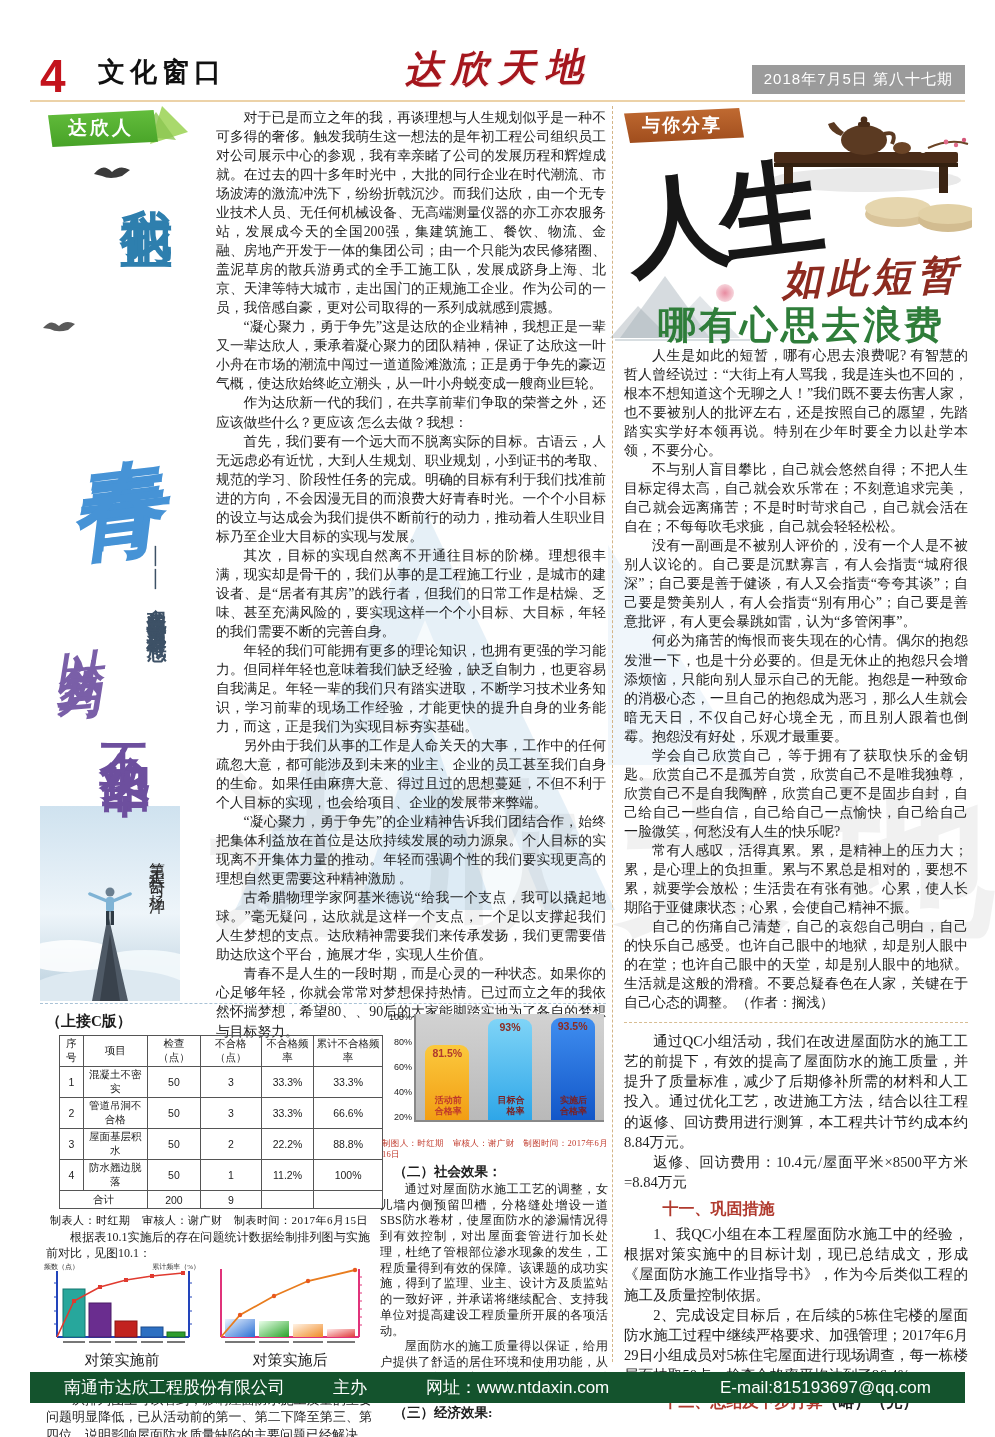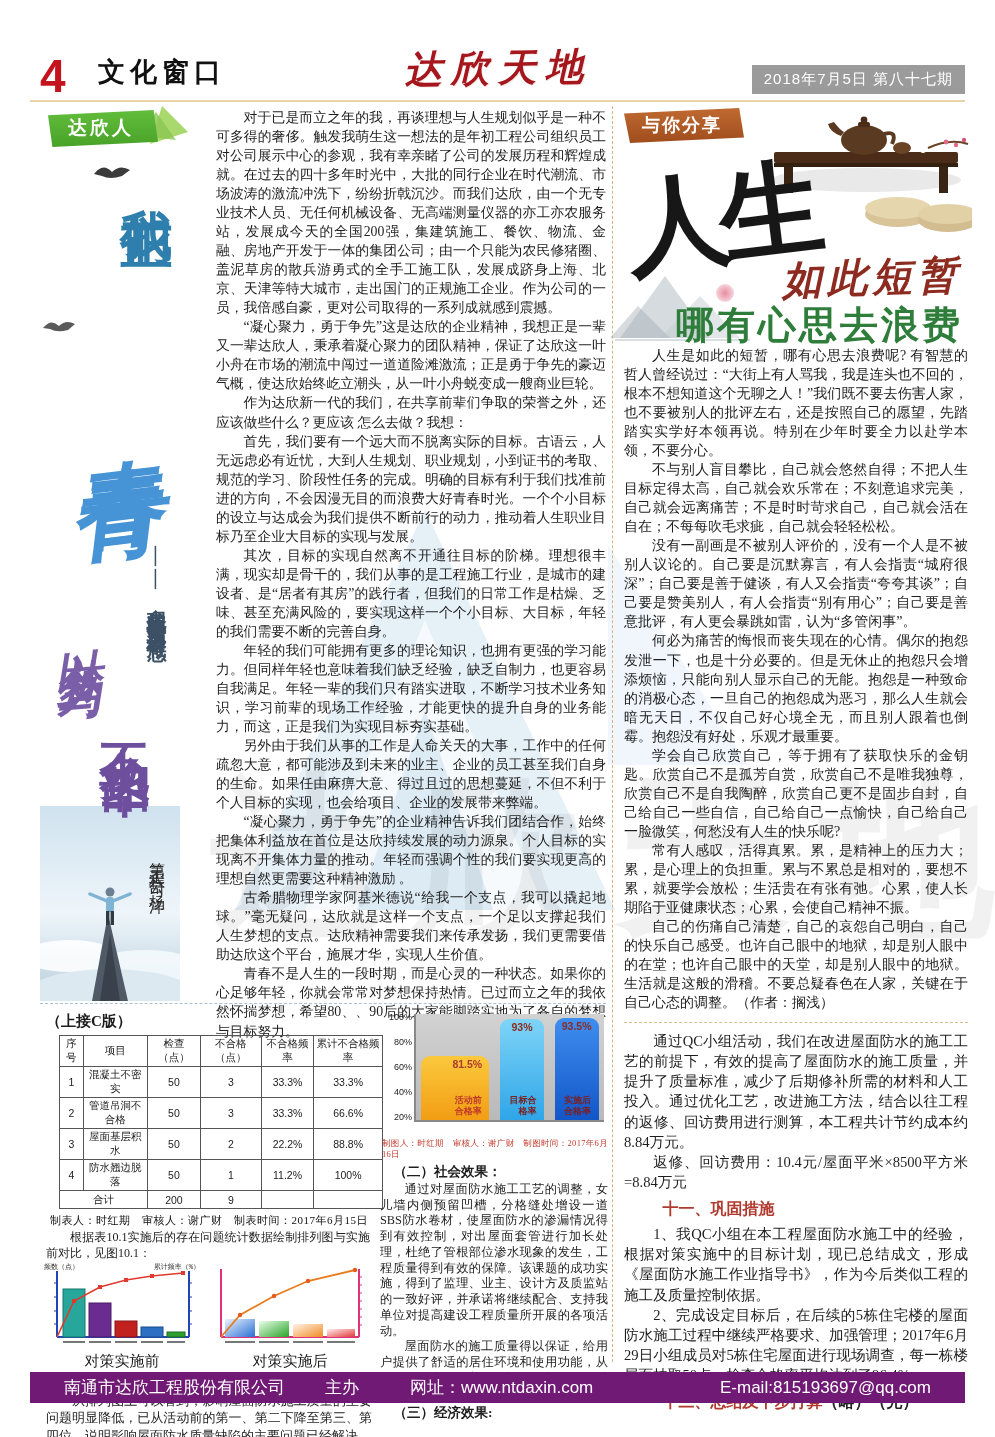--- a/index.html
+++ b/index.html
@@ -49,42 +49,42 @@
   
   .badge-brown{position:absolute;top:0;left:0;padding:5px 22px 6px 18px;
                background:linear-gradient(180deg,#c06a31,#a04d1d);color:#fff;
                font:bold 18px "Liberation Sans",sans-serif;letter-spacing:2px;
                clip-path:polygon(0 16%,96% 0,100% 84%,5% 100%);z-index:3;}
   .title-art{position:relative;height:232px;}
   .ta-black{position:absolute;left:2px;top:68px;font-size:104px;font-weight:bold;color:#171717;
             letter-spacing:-10px;transform:rotate(-7deg);line-height:.8;z-index:2;}
   .ta-red{position:absolute;left:158px;top:142px;font-size:40px;font-weight:bold;font-style:italic;
           color:#8d2b20;letter-spacing:5px;transform:rotate(-2deg);z-index:2;white-space:nowrap;}
-  .ta-green{position:absolute;left:52px;top:192px;font-size:38px;font-weight:bold;color:#2f7d3a;
+  .ta-green{position:absolute;left:34px;top:192px;font-size:38px;font-weight:bold;color:#2f7d3a;
             letter-spacing:3px;z-index:2;white-space:nowrap;}
   .tea-art{position:absolute;right:-4px;top:-6px;z-index:1;}
   .ink-art{position:absolute;left:-14px;top:150px;z-index:0;opacity:.75;}
   .sun-dot{position:absolute;left:92px;top:176px;width:18px;height:18px;border-radius:50%;
            background:radial-gradient(circle,#e88ba0,#f6d4db 70%,transparent);z-index:1;}
   .right-text{margin-top:6px;font-size:14px;line-height:1.36;text-align:justify;}
   .right-text p{margin:0;text-indent:2em;}
   .h-div-right{border-top:1px dashed #d8bd92;margin:10px 0 8px;}
   .qc-right{font-size:14.6px;line-height:1.38;text-align:justify;}
   .qc-right p{margin:0;text-indent:2em;}
   .red-head{color:#b03a2e;font-weight:bold;font-size:16px;margin:6px 0 4px;text-indent:2.4em;}
   .red-head .suffix{color:#222;font-weight:bold;}
   
   .qc-left{flex:0 0 334px;width:334px;}
   .continued{font-size:15px;font-weight:bold;margin:0 0 4px 6px;}
   table.qc-table{border-collapse:collapse;width:324px;margin-left:19px;}
   table.qc-table td{border:1px solid #555;text-align:center;padding:1px 2px;
                     font:10.5px "Liberation Sans",sans-serif;color:#222;height:15px;}
   .credits{font-size:11px;margin:4px 0 2px 10px;color:#111;letter-spacing:.5px;}
   .tbl-note{font-size:12px;line-height:1.3;text-indent:2em;text-align:justify;margin:2px 4px 2px 6px;}
-  .paretos{display:flex;gap:8px;margin-left:2px;font-family:Liberation Mono, monospace;}
+  .paretos{display:flex;gap:8px;margin-left:2px;}
   .pareto{width:160px;text-align:center;position:relative;}
   .pareto-axis{position:absolute;font-size:7px;color:#333;top:-1px;}
   .pareto-cap{font-size:15px;margin-top:0;}
   .analysis{font-size:13px;line-height:1.32;text-indent:2em;text-align:justify;margin:2px 2px 0 6px;}
   
   .qc-mid{flex:1;margin-left:6px;font-size:12.3px;line-height:1.28;text-align:justify;}
   .qc-mid p{margin:0;text-indent:2em;}
   .mid-head{font-weight:bold;font-size:13.5px;margin:2px 0;text-indent:1em;}
   
   .bchart{position:relative;width:226px;height:124px;margin-bottom:2px;}
@@ -93,30 +93,30 @@
                border-left:2px solid #888;border-bottom:2px solid #888;
                display:flex;align-items:flex-end;justify-content:space-around;}
   .bchart-y{position:absolute;left:0;top:0;bottom:14px;width:32px;
             display:flex;flex-direction:column;justify-content:space-between;
             font:9px "Liberation Sans",sans-serif;text-align:right;padding-right:3px;color:#222;}
   .bbar{position:relative;width:44px;border-radius:9px 9px 0 0;display:flex;
         flex-direction:column;justify-content:space-between;align-items:center;}
   .bbar .bval{font:bold 10.5px "Liberation Sans",sans-serif;color:#b03a2e;margin-top:2px;}
   .bbar .blabel{font:bold 9px "Liberation Sans",sans-serif;color:#c0392b;width:3.2em;
                 text-align:right;margin-bottom:4px;line-height:1.15;}
-  .bbar1{height:64px;background:linear-gradient(180deg,#fbc93d,#f29d13);padding-left:24px;}
+  .bbar1{height:75px;background:linear-gradient(180deg,#fbc93d,#f29d13);}
   .bbar2{height:101px;background:linear-gradient(180deg,#7fd4f7,#2ea6e8);}
   .bbar3{height:102px;background:linear-gradient(180deg,#3f8ef0,#1256c8);}
   .bbar2 .bval,.bbar3 .bval{color:#8d2b20;}
   .bbar2 .blabel,.bbar3 .blabel{color:#7d1f1f;}
   .chart-credits{font-size:8.5px;color:#c0392b;margin:0 0 3px 2px;letter-spacing:.3px;}
   
-  .footer{position:absolute;left:30px;top:1372px;width:935px;height:31px;background:#701a75;
+  .footer{position:absolute;left:30px;top:1372px;width:935px;height:31px;background:#14532d;
           display:flex;align-items:center;color:#fff;font:17px "Liberation Sans",sans-serif;
-          padding:0 34px;box-sizing:border-box;z-index:2;}
+          padding:0 34px;box-sizing:border-box;z-index:2;gap:8px;}
   .footer .f1{flex:0 0 auto;}
   .footer .f-host{margin-left:40px;}
   .footer .f-web{margin-left:51px;}
   .footer .f-mail{margin-left:auto;}
 </style>
 </head>
 <body>
 
 <div class="page">
 

